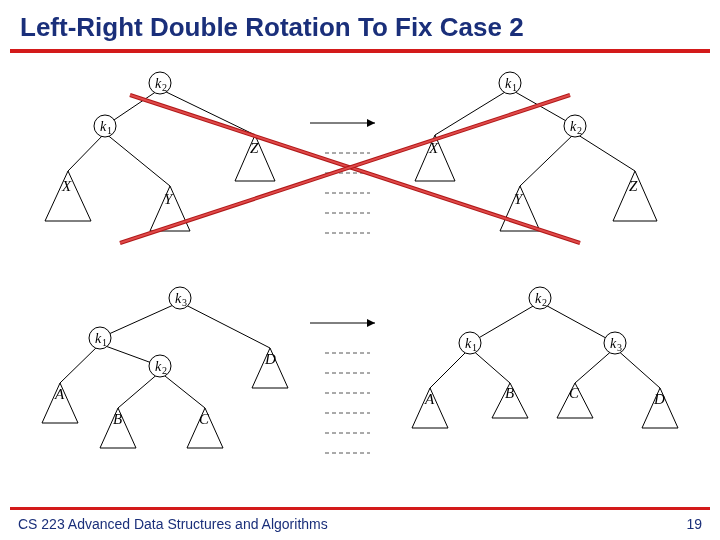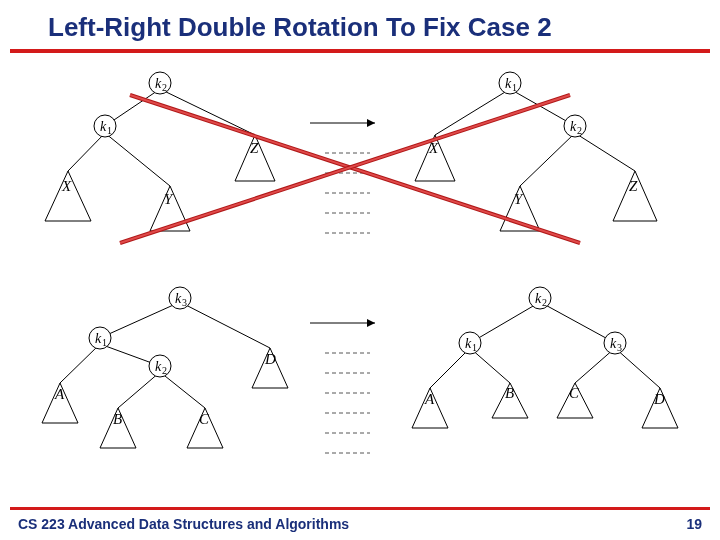--- a/index.html
+++ b/index.html
@@ -9,21 +9,20 @@
     width: 720px;
     height: 540px;
     background: #fff;
     position: relative;
   }
   .title {
     font-size: 26px;
     font-weight: bold;
     color: #1a2f7a;
     padding: 12px 20px 6px 20px;
-    margin-left: 28px;
   }
   .hr {
     height: 4px;
     background: #d31a1a;
     margin: 0 10px 0 10px;
   }
   .stage {
     position: relative;
     width: 700px;
     margin: 0 auto;
@@ -37,21 +36,21 @@
   .footer .hr2 {
     height: 3px;
     background: #d31a1a;
     margin: 0 10px 6px 10px;
   }
   .footer-row {
     display: flex;
     justify-content: space-between;
     padding: 0 18px;
     font-size: 14px;
-    font-weight: bold;
+    font-weight: normal;
     color: #1a2f7a;
     align-items: flex-end;
   }
   svg { display:block; }
   .node-label { font: italic 14px "Times New Roman", serif; }
   .sub-label { font: 10px "Times New Roman", serif; }
   .tri-label { font: italic 15px "Times New Roman", serif; }
 </style>
 </head>
 <body>

